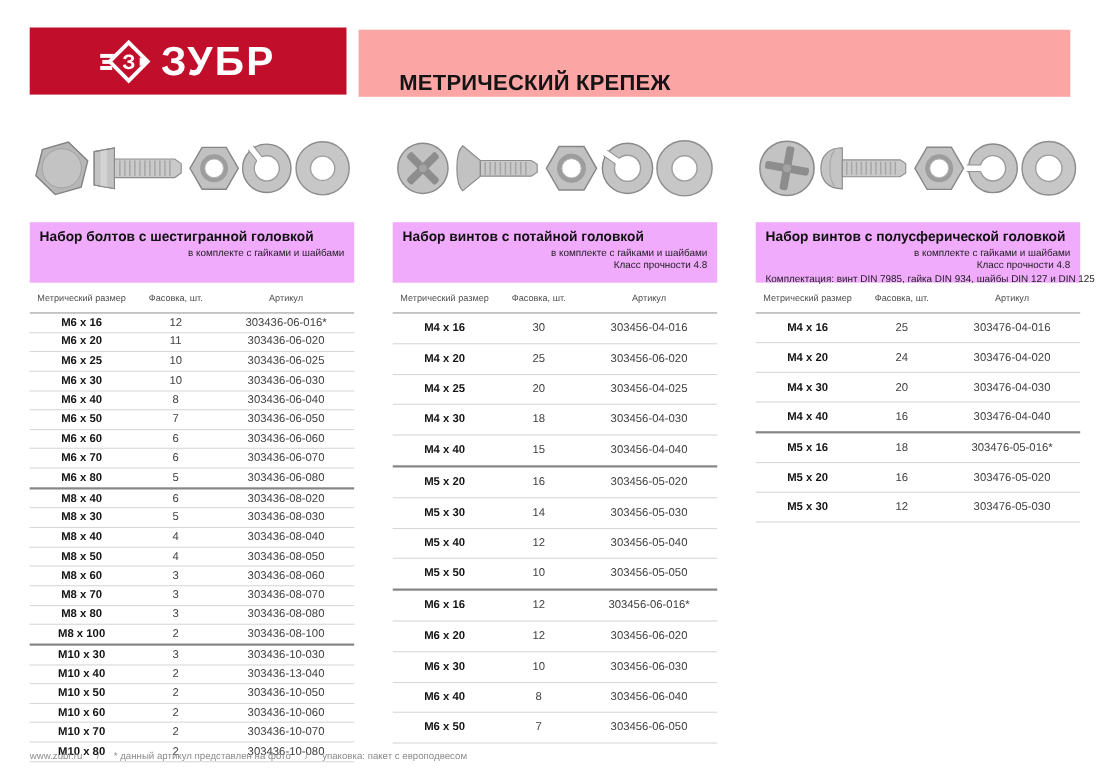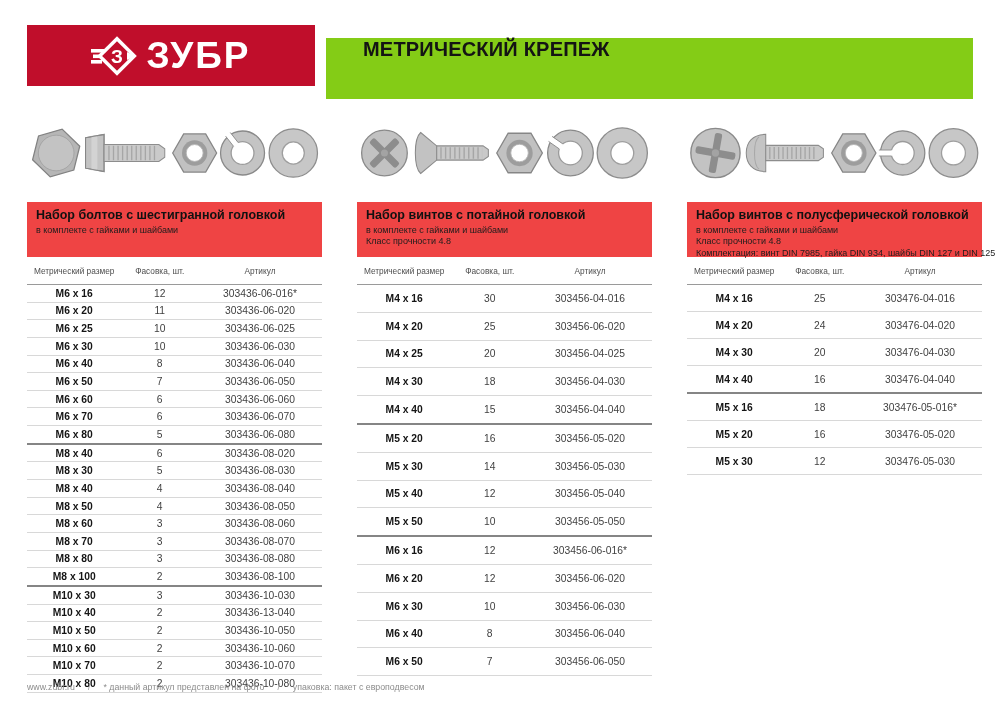--- a/index.html
+++ b/index.html
@@ -7,33 +7,33 @@
     width:1000px;height:706px;background:#ffffff;position:relative;overflow:hidden;
     font-family:"Liberation Sans", sans-serif;color:#161616;
   }
   
   .brand-box{
     position:absolute;left:27px;top:25px;width:288px;height:61px;background:#c00e2b;
     display:flex;align-items:center;justify-content:center;gap:9px;
   }
   .brand-text{color:#ffffff;font-weight:bold;font-size:37px;letter-spacing:2px;line-height:1;}
   .banner{
-    position:absolute;left:326px;top:38px;width:647px;height:61px;background:#84cc16;
-    display:flex;align-items:flex-start;
+    position:absolute;left:326px;top:27px;width:647px;height:61px;background:#fca5a5;
+    display:flex;align-items:flex-end;
   }
   .banner-text{margin-left:37px;font-size:20px;font-weight:bold;color:#141414;letter-spacing:.2px;}
   
   .col{position:absolute;top:112px;width:295px;}
   .col.c1{left:27px;}  .col.c2{left:357px;}  .col.c3{left:687px;}
   .product-strip{height:82px;display:flex;align-items:center;justify-content:space-between;padding:0 2px;box-sizing:border-box;}
   .info-block{
-    background:#ef4444;height:55px;box-sizing:border-box;padding:6px 9px 0 9px;margin-top:8px;overflow:visible;
+    background:#f0abfc;height:55px;box-sizing:border-box;padding:6px 9px 0 9px;margin-top:8px;overflow:visible;
   }
   .info-title{font-size:12.5px;font-weight:bold;line-height:15px;margin:0 0 2px 0;color:#111;}
-  .info-line{font-size:9px;line-height:11.4px;margin:0;color:#1d1d1d;white-space:nowrap;}
+  .info-line{font-size:9px;line-height:11.4px;margin:0;color:#1d1d1d;white-space:nowrap;text-align:right;}
   .thead{
     display:grid;grid-template-columns:32% 26% 42%;height:27px;align-items:center;
     border-bottom:1.5px solid #9a9a9a;
   }
   .th{font-size:8.3px;color:#4f4f4f;text-align:center;}
   .tbody{border-bottom:1px solid #d8d8d8;}
   .trow{
     display:grid;grid-template-columns:32% 26% 42%;height:var(--rh);align-items:center;
     border-top:1px solid #d8d8d8;
   }

